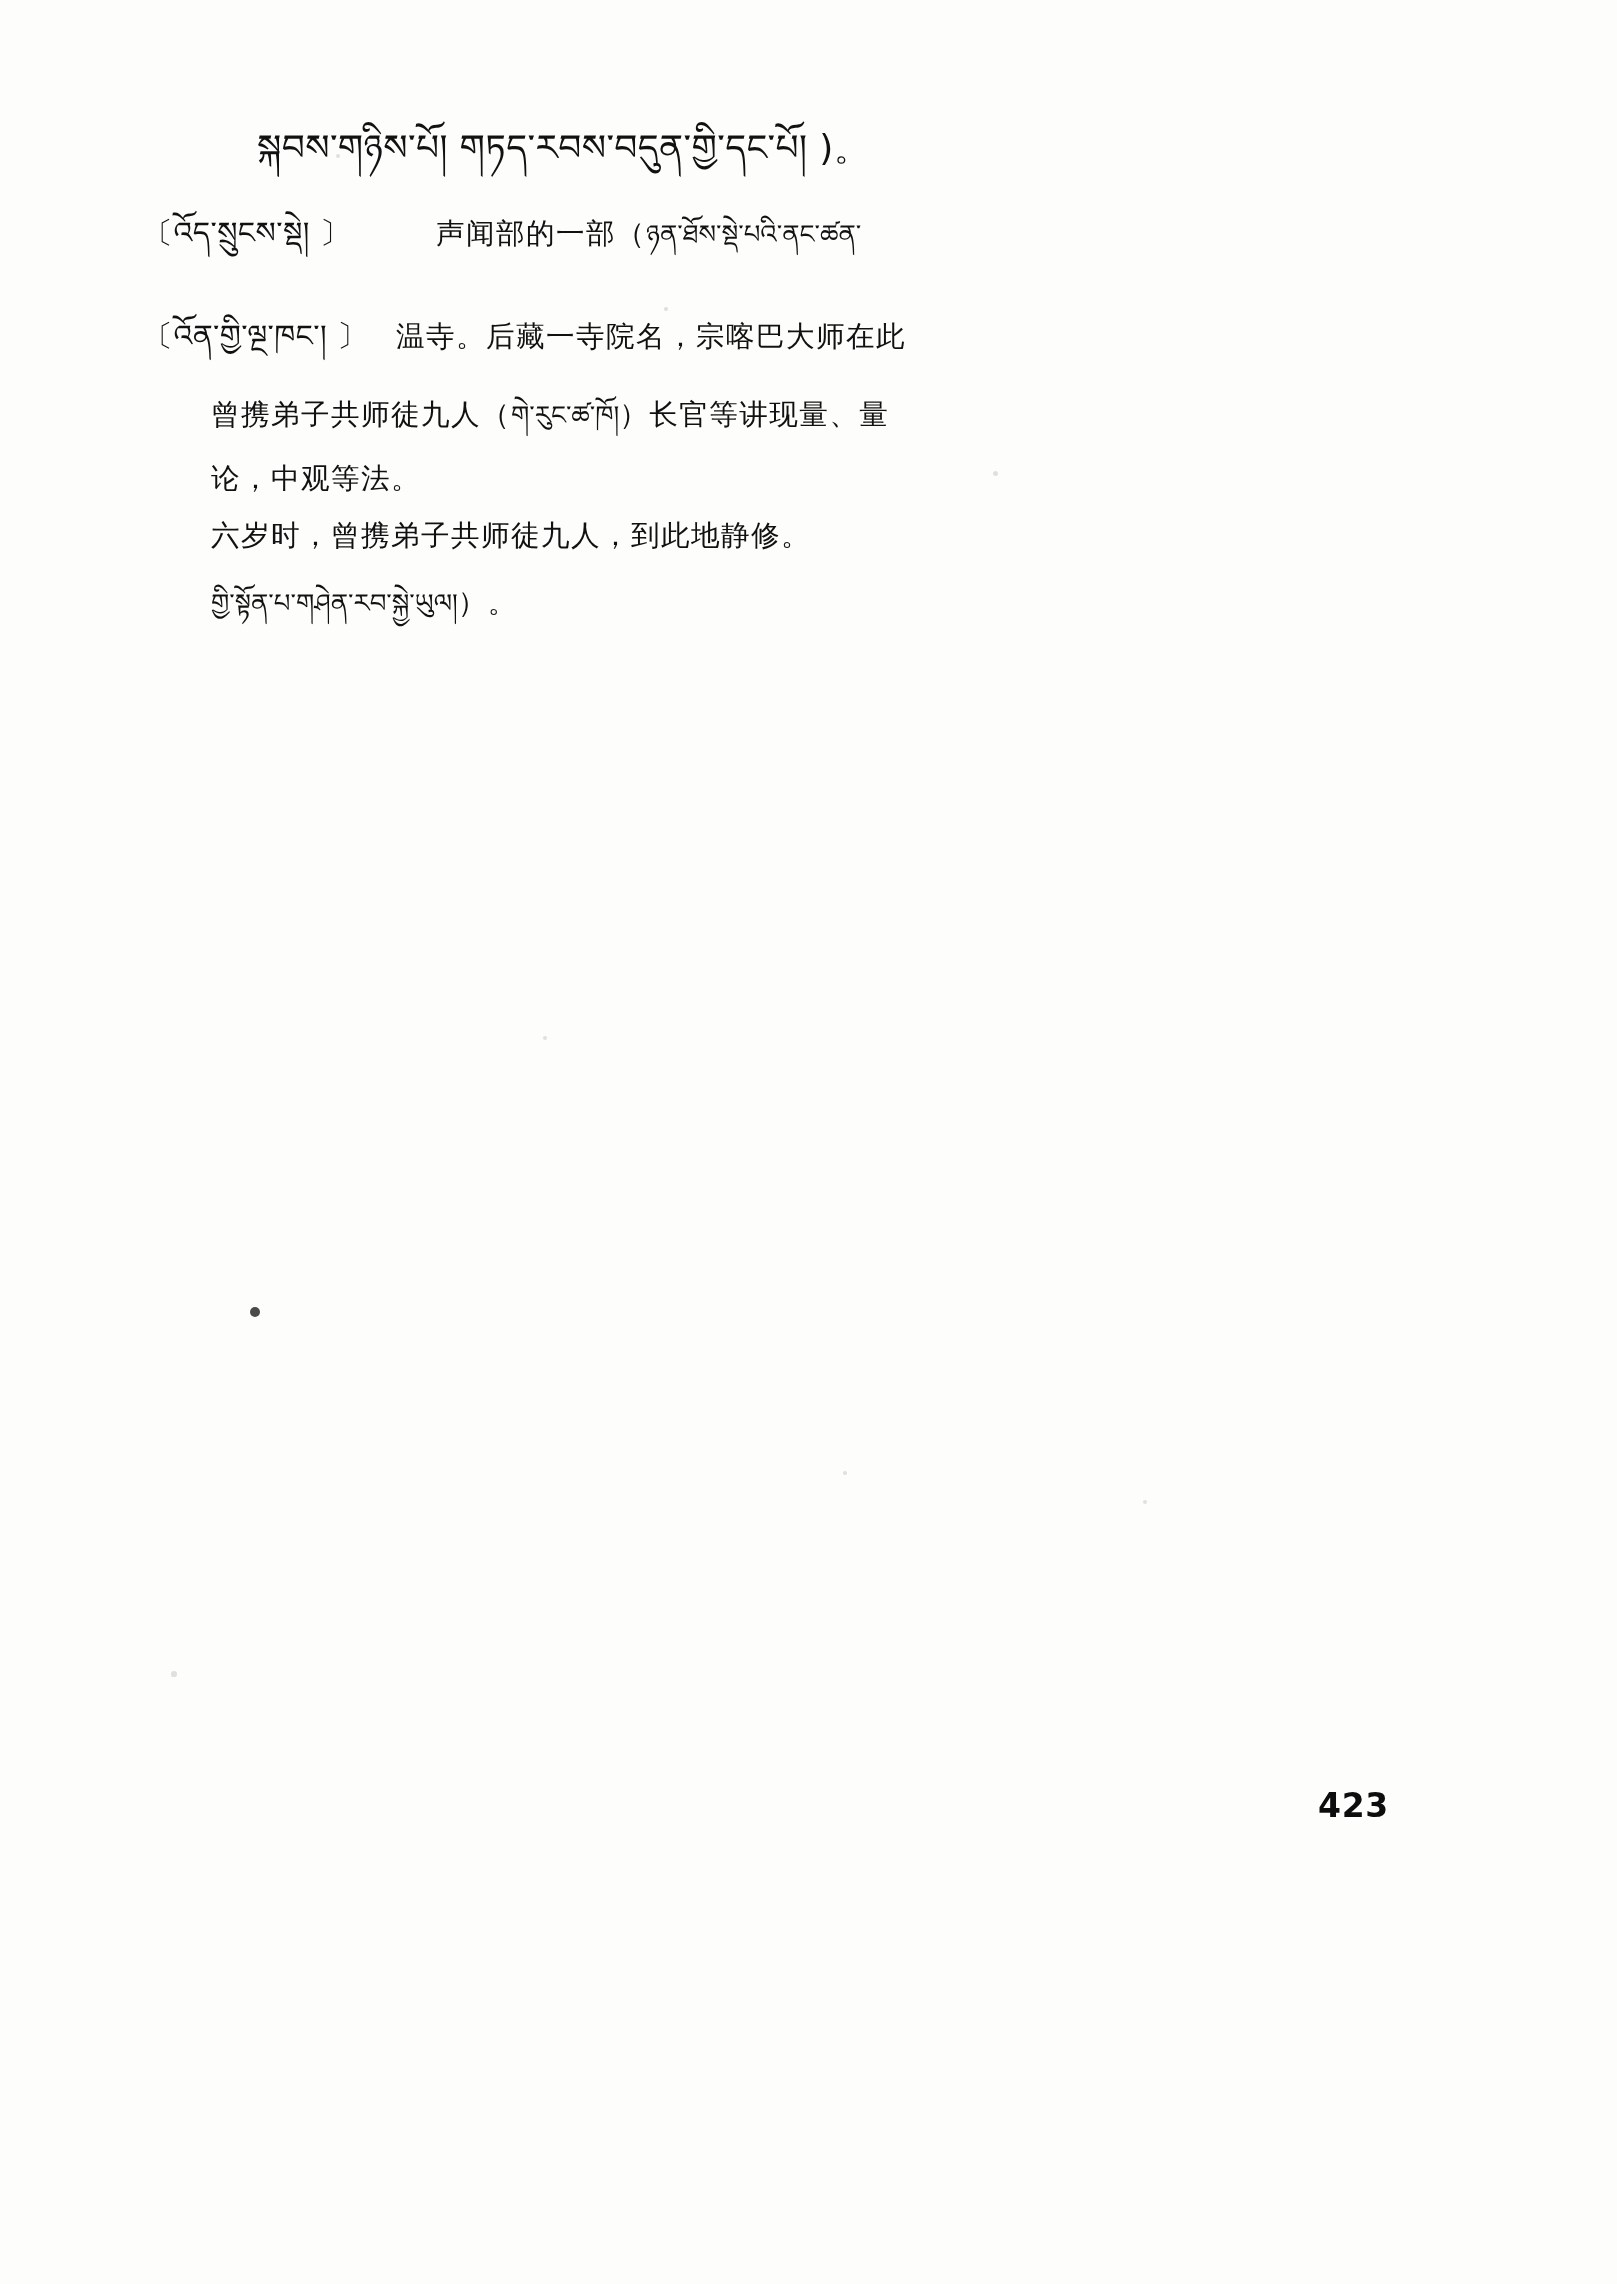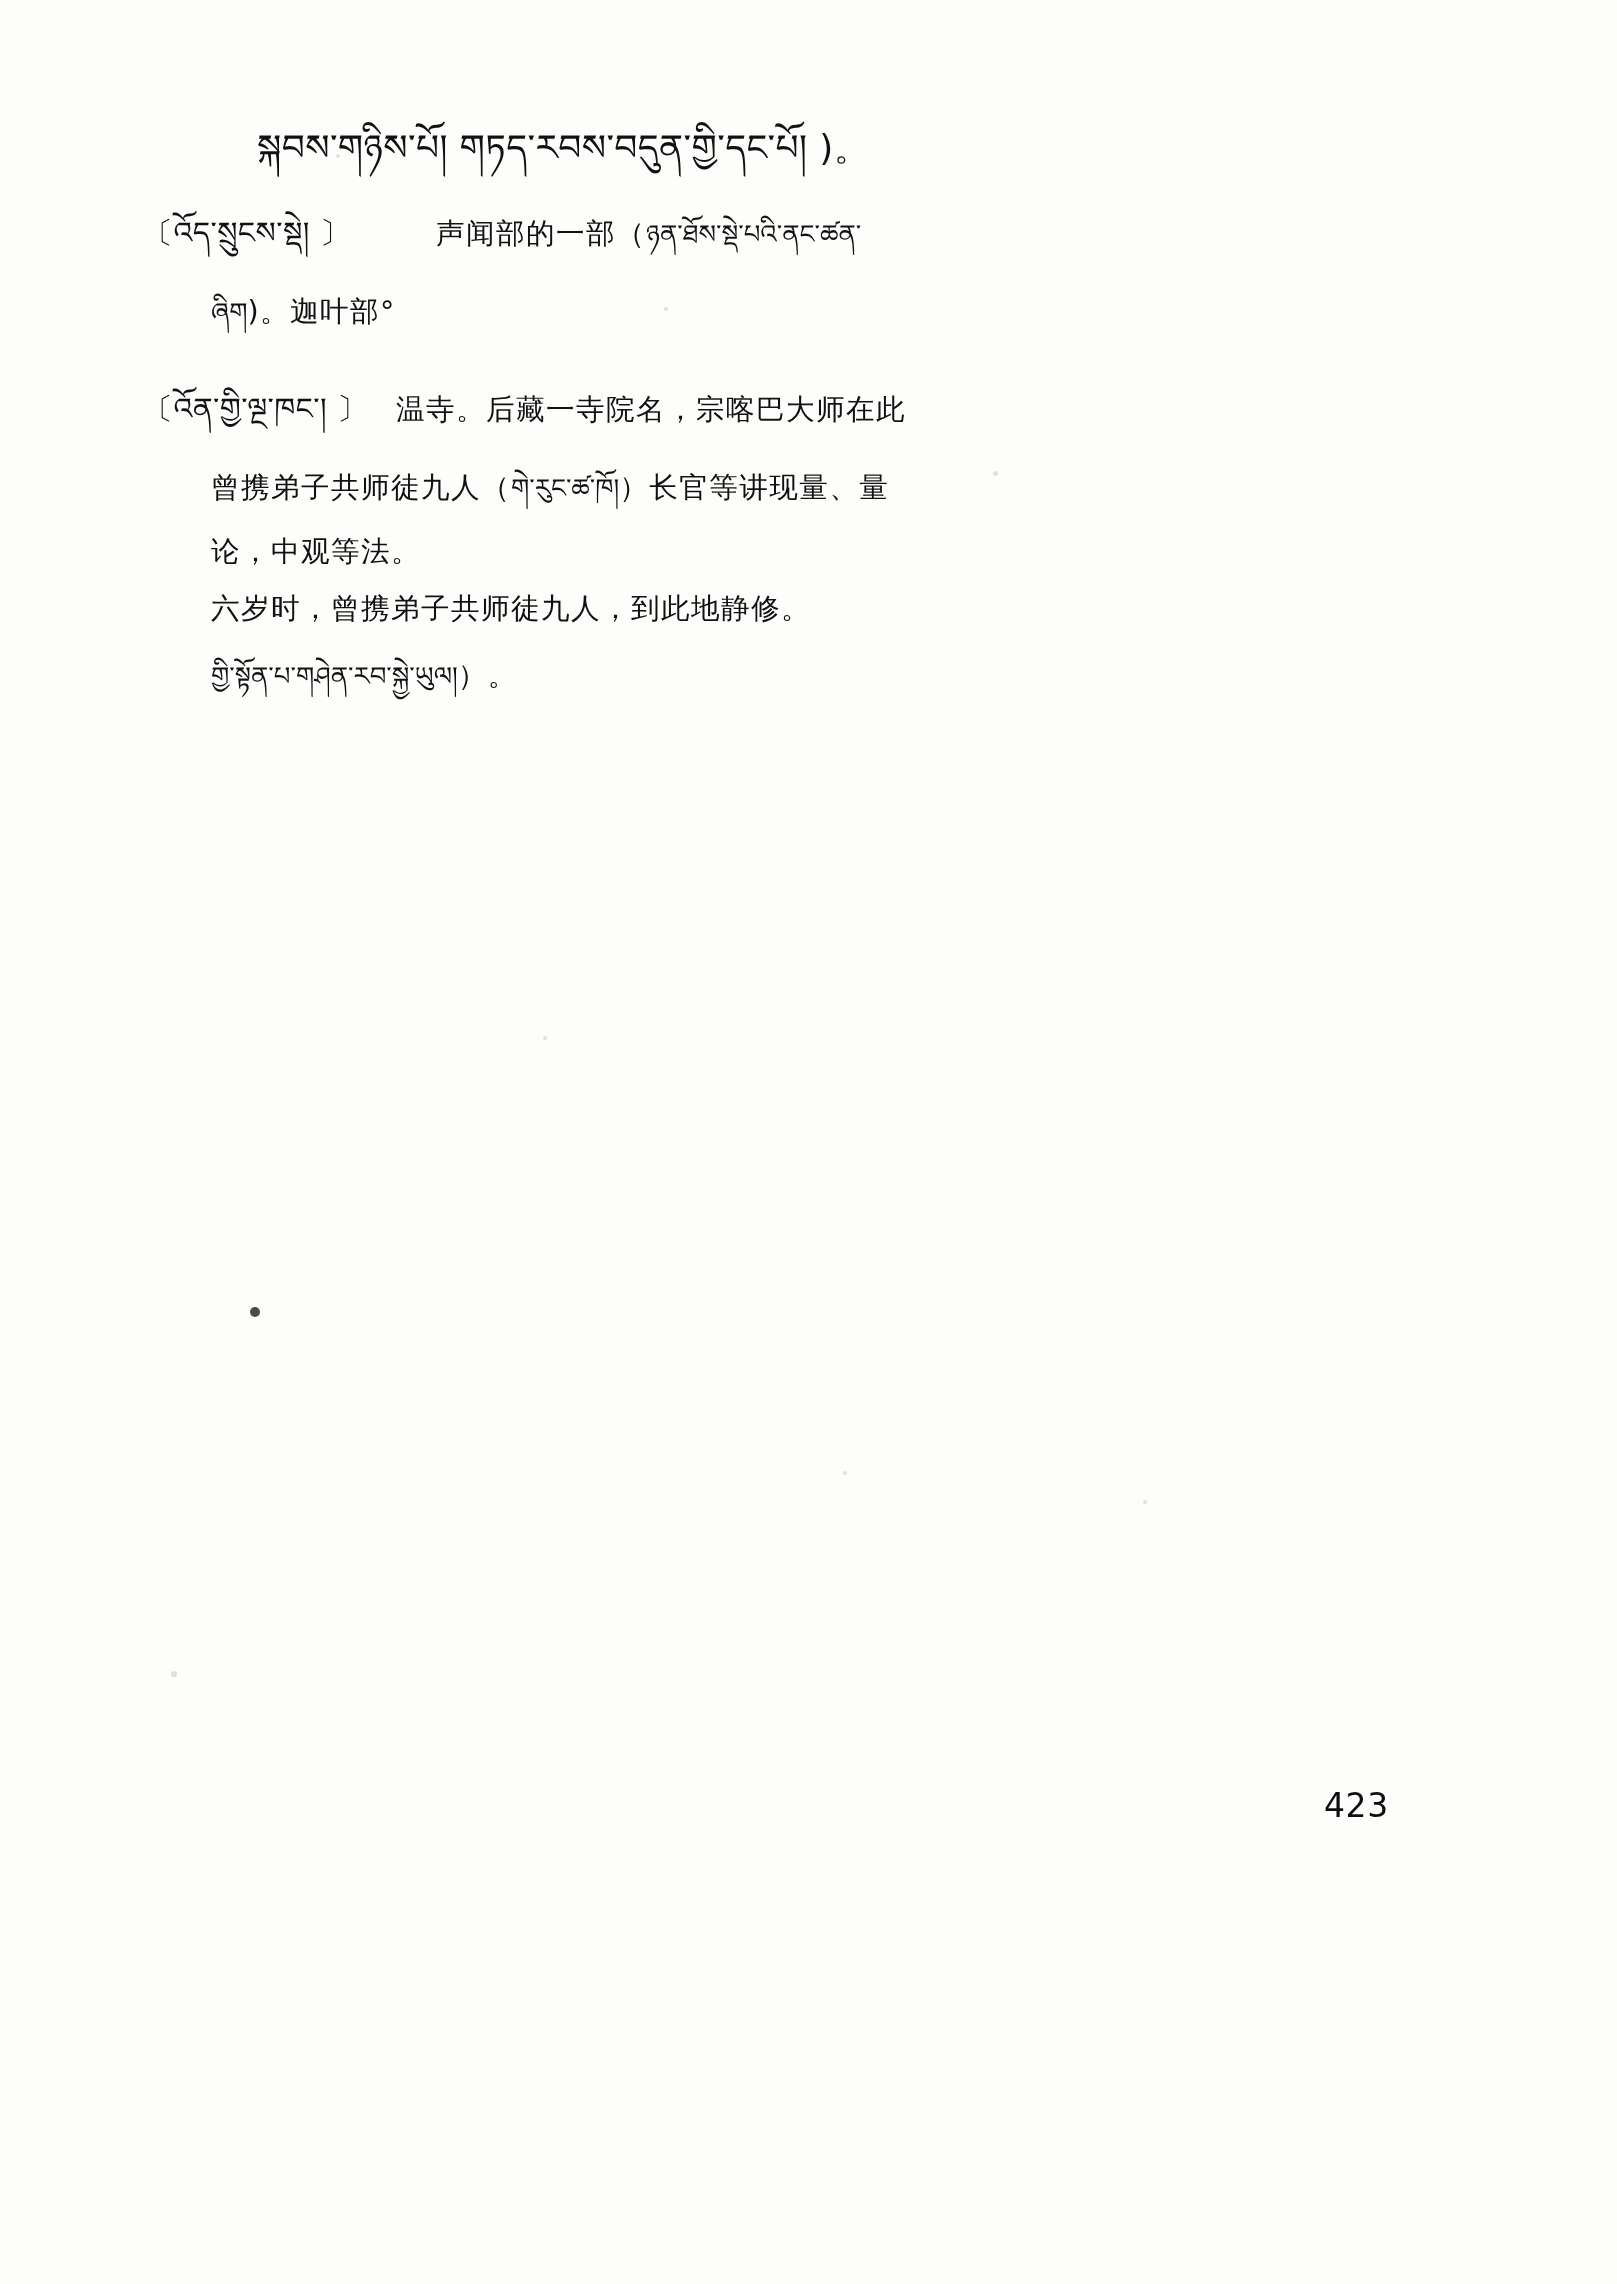--- a/index.html
+++ b/index.html
@@ -64,21 +64,21 @@
   .gap-big { display: inline-block; width: 86px; }
   .head-line {
     padding-left: 114px;
     margin-bottom: 24px;
   }
   .page-number {
     position: absolute;
     right: 229px;
     top: 1786px;
     font-family: "DejaVu Sans", sans-serif;
-    font-weight: normal;
+    font-weight: bold;
     font-size: 33px;
     letter-spacing: 0.7px;
     color: #0d0d0d;
   }
   .bracket { font-size: 30px; }
 </style>
 </head>
 <body>
 
 <div class="page">
@@ -95,24 +95,20 @@
 <div class="content">
 
   <div class="line head-line tib">སྐབས་གཉིས་པོ། གཏད་རབས་བདུན་གྱི་དང་པོ། )。</div>
 
   <div class="entry">
     <div class="row">
       <span class="tib bracket">〔འོད་སྲུངས་སྡེ། 〕</span>
       <span class="gap-big"></span>
       <span class="han">声闻部的一部（</span>
       <span class="tib-sm">ཉན་ཐོས་སྡེ་པའི་ནང་ཚན་</span>
-    </div>
-    <div class="row indent-1">
-      <span class="tib-sm">ཞིག</span>
-      <span class="han"> )。迦叶部°</span>
     </div>
   </div>
 
   <div class="entry">
     <div class="row">
       <span class="tib bracket">〔འོན་གྱི་ལྔ་ཁང་། 〕</span>
       <span style="display:inline-block;width:28.6px;"></span>
       <span class="han">温寺。后藏一寺院名，宗喀巴大师在此</span>
     </div>
     <div class="row indent-1">

